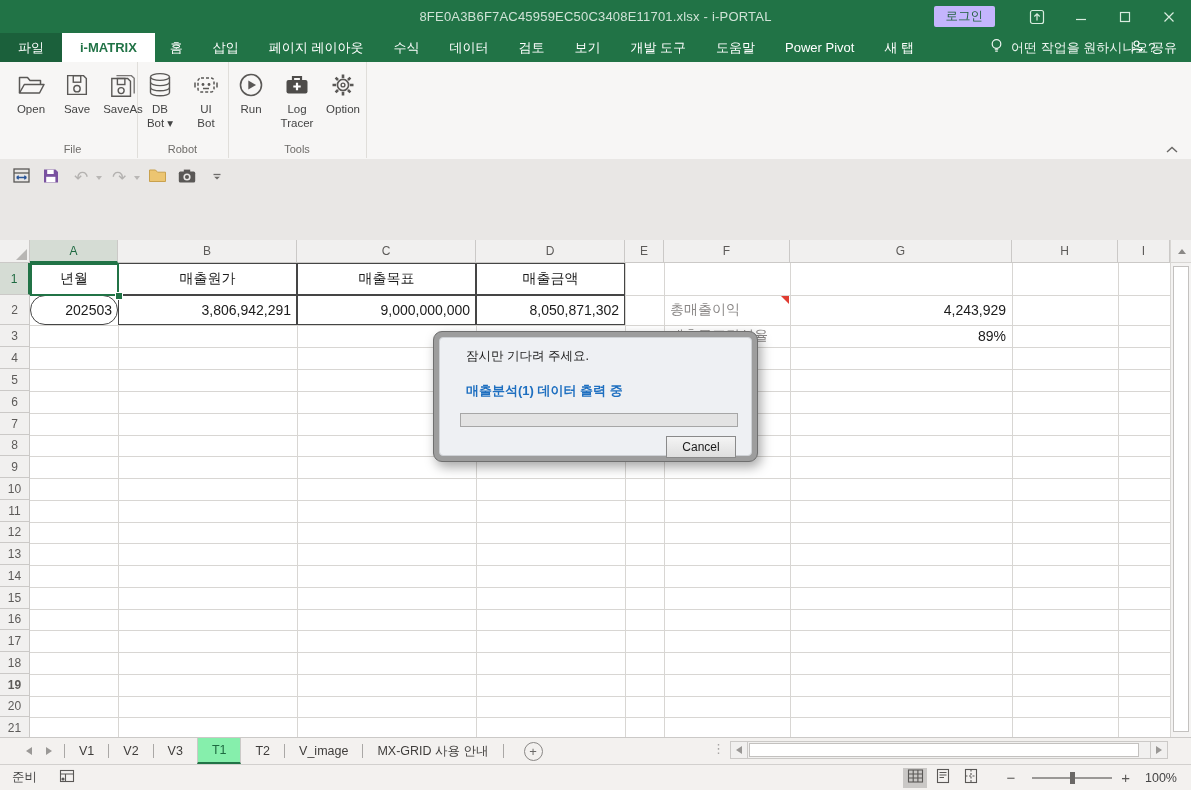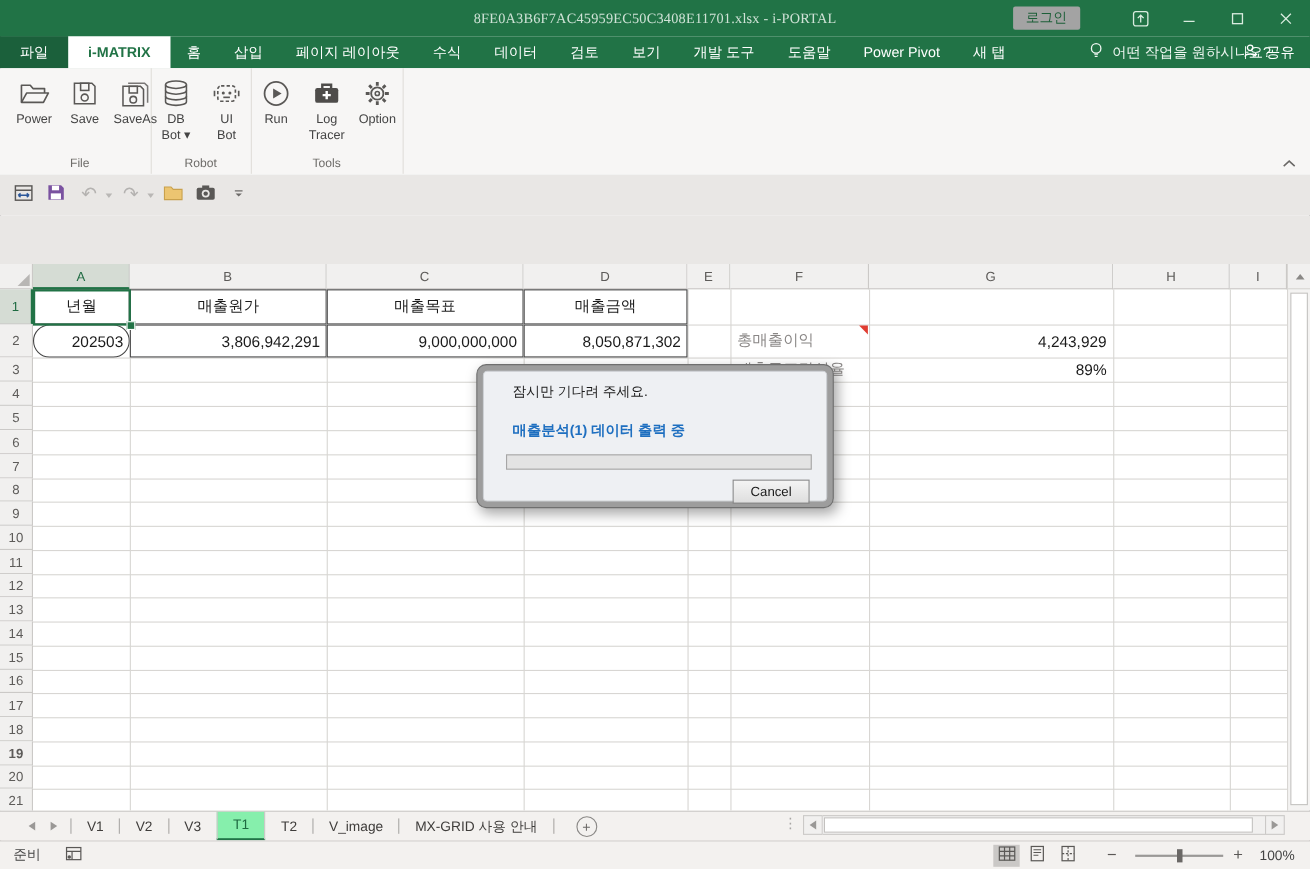--- a/index.html
+++ b/index.html
@@ -1,24 +1,24 @@
 <!DOCTYPE html>
 <html><head>
 <meta charset="utf-8">
 <style>
   html,body{margin:0;padding:0;background:#cfcfcf;font-family:"Liberation Sans","DejaVu Sans",sans-serif;}
   .app{position:relative;width:1191px;height:790px;background:#fff;overflow:hidden;
        box-shadow:inset 0 0 0 1px #8f8d8b;}
   .abs{position:absolute;}
   
-  .titlebar{left:0;top:0;width:1191px;height:33px;background:#217346;display:flex;align-items:center;font-family:Liberation Serif, serif;}
+  .titlebar{left:0;top:0;width:1191px;height:33px;background:#217346;display:flex;align-items:center;}
   .title-text{position:absolute;left:0;right:0;top:0;height:33px;display:flex;align-items:center;justify-content:center;
               color:#cfe2d6;font-size:13px;letter-spacing:.2px;}
   .win-ctls{position:absolute;right:0;top:0;height:33px;display:flex;align-items:center;gap:0;}
-  .login-btn{background:#a3a3a3;color:#1c5f38;font-size:12.5px;padding:2px 12px;border-radius:2px;margin-right:33px;}
+  .login-btn{background:#c4b5fd;color:#1c5f38;font-size:12.5px;padding:2px 12px;border-radius:2px;margin-right:20px;}
   .winbtn{width:44px;height:33px;display:flex;align-items:center;justify-content:center;}
   
   .tabrow{left:0;top:33px;width:1191px;height:29px;background:#217346;display:flex;align-items:stretch;gap:44px;}
   .rtab{display:flex;align-items:center;padding:0 15px;color:#fff;font-size:13px;white-space:nowrap;cursor:default;}
   .rtab.file{background:#1b603b;padding:0 18px;}
   .rtab.active{background:#fff;color:#217346;font-weight:bold;padding:0 18px;}
   .tellme{display:flex;align-items:center;gap:7px;color:#eef6f1;font-size:13px;padding:0 10px;margin-left:6px;}
   .share{position:absolute;right:14px;top:33px;height:29px;display:flex;align-items:center;gap:6px;color:#fff;font-size:13px;}
   
   .ribbon{left:0;top:62px;width:1191px;height:97px;background:#f7f6f5;border-bottom:1px solid #d8d6d3;}
@@ -186,21 +186,21 @@
     <div id="ribbon-groups">
         <div class="rgroup" style="left: 8px; width: 129px;">
           <div class="rbuttons">
             <div class="rbtn">
               <div class="ricon">
                 <svg width="30" height="28" viewBox="0 0 30 28" fill="none" stroke="#5a5856" stroke-width="1.5" stroke-linejoin="round">
                   <path d="M3.5 22 V6.5 h8 l2.5 3 H24.5 v4"></path>
                   <path d="M3.5 22 l4.8-8.5 H28 L23.5 22 Z"></path>
                 </svg>
               </div>
-              <div class="rlabel">Power</div>
+              <div class="rlabel">Open</div>
             </div>
             <div class="rbtn">
               <div class="ricon">
                 <svg width="28" height="28" viewBox="0 0 30 30" fill="none" stroke="#5a5856" stroke-width="1.5">
                   <path d="M5 5 h17 l3 3 v17 H5 Z"></path>
                   <rect x="11" y="5" width="8" height="7"></rect>
                   <circle cx="15" cy="19" r="3.4"></circle>
                 </svg>
               </div>
               <div class="rlabel">Save</div>

